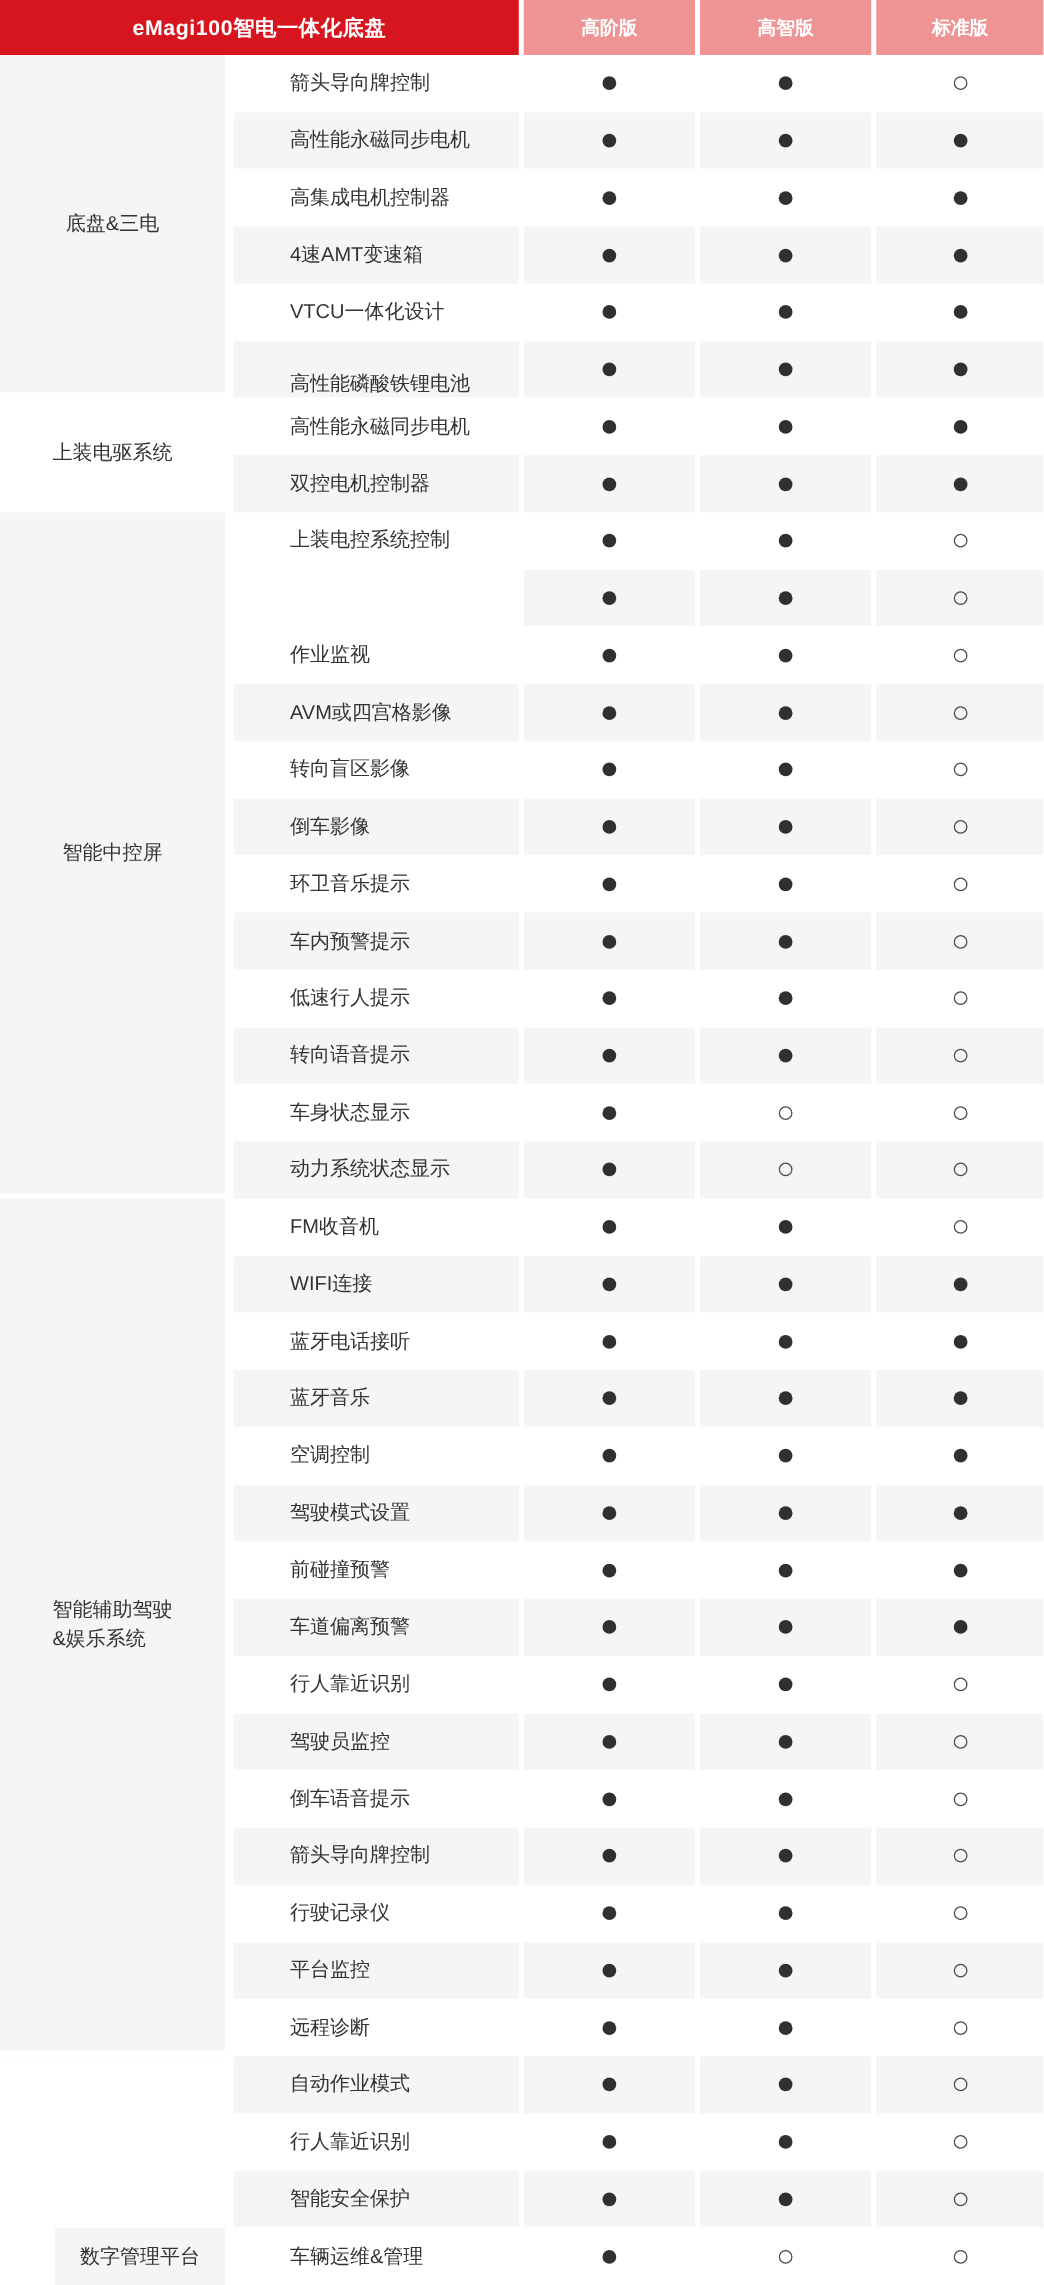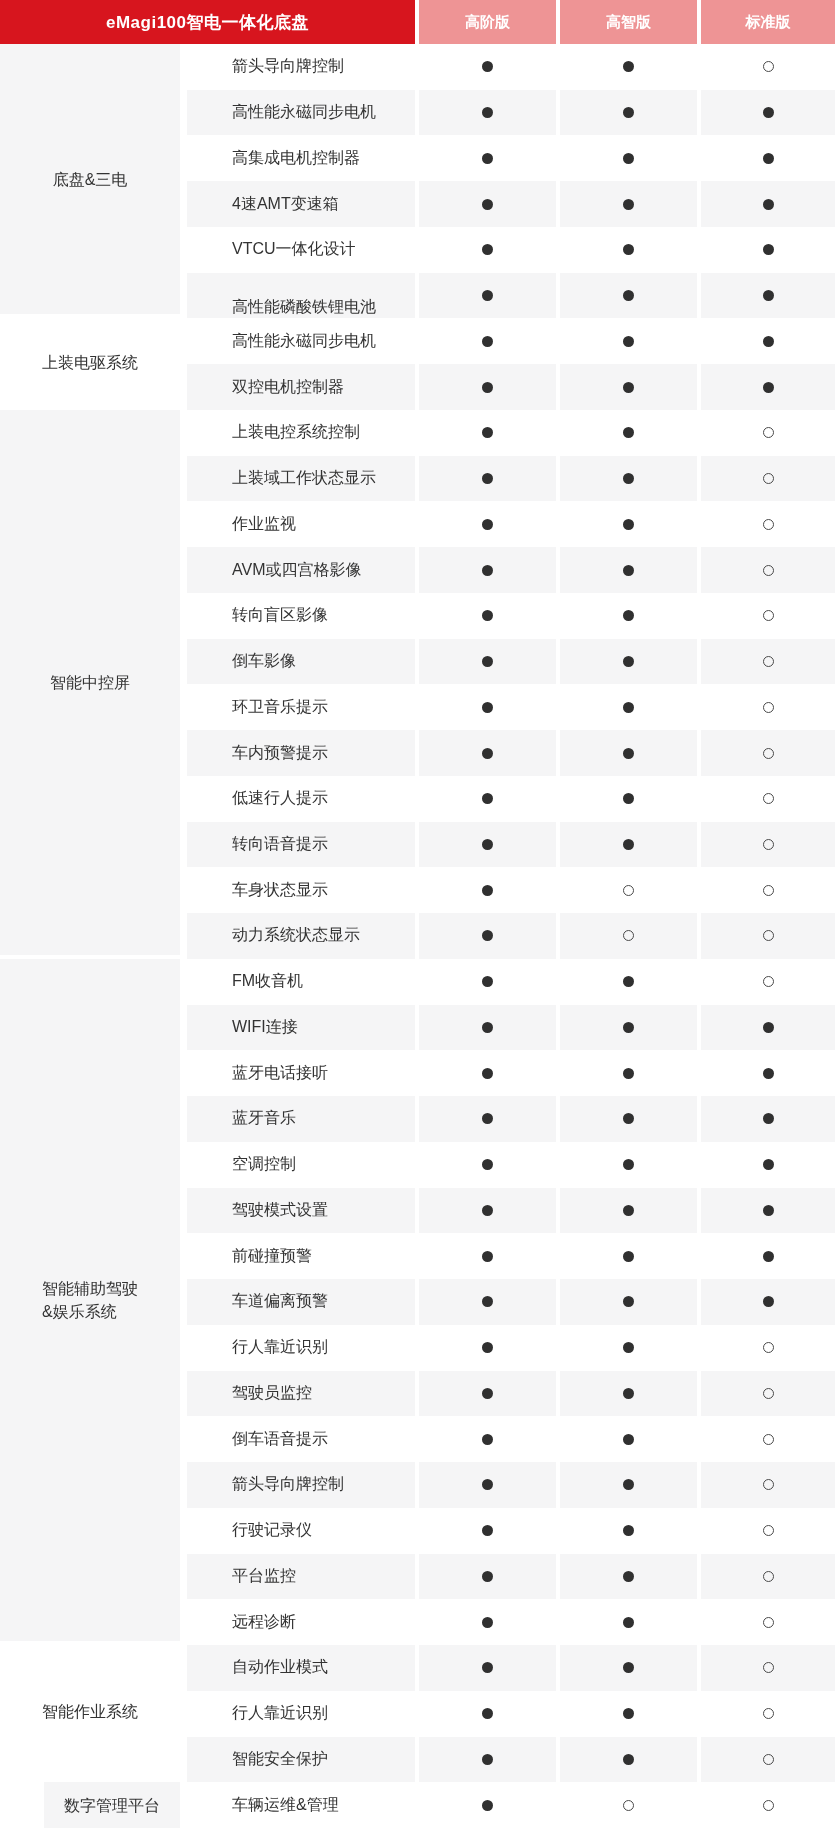--- a/index.html
+++ b/index.html
@@ -220,23 +220,20 @@
       </div>
       <div class="val" style="grid-area: 9 / 5;">
         <i class="dot"></i>
       </div>
       <div class="val" style="grid-area: 9 / 7;">
         <i class="dot"></i>
       </div>
       <div class="val" style="grid-area: 9 / 9;">
         <i class="ring"></i>
       </div>
-      <div class="feat gray" style="grid-row: 10;">
-        <span>上装域工作状态显示</span>
-      </div>
       <div class="val gray" style="grid-area: 10 / 5;">
         <i class="dot"></i>
       </div>
       <div class="val gray" style="grid-area: 10 / 7;">
         <i class="dot"></i>
       </div>
       <div class="val gray" style="grid-area: 10 / 9;">
         <i class="ring"></i>
       </div>
       <div class="feat" style="grid-row: 11;">
@@ -535,23 +532,20 @@
         <span>远程诊断</span>
       </div>
       <div class="val" style="grid-area: 35 / 5;">
         <i class="dot"></i>
       </div>
       <div class="val" style="grid-area: 35 / 7;">
         <i class="dot"></i>
       </div>
       <div class="val" style="grid-area: 35 / 9;">
         <i class="ring"></i>
-      </div>
-      <div class="cat sep" style="grid-row: 36 / span 3;">
-        <span>智能作业系统</span>
       </div>
       <div class="feat gray" style="grid-row: 36;">
         <span>自动作业模式</span>
       </div>
       <div class="val gray" style="grid-area: 36 / 5;">
         <i class="dot"></i>
       </div>
       <div class="val gray" style="grid-area: 36 / 7;">
         <i class="dot"></i>
       </div>

